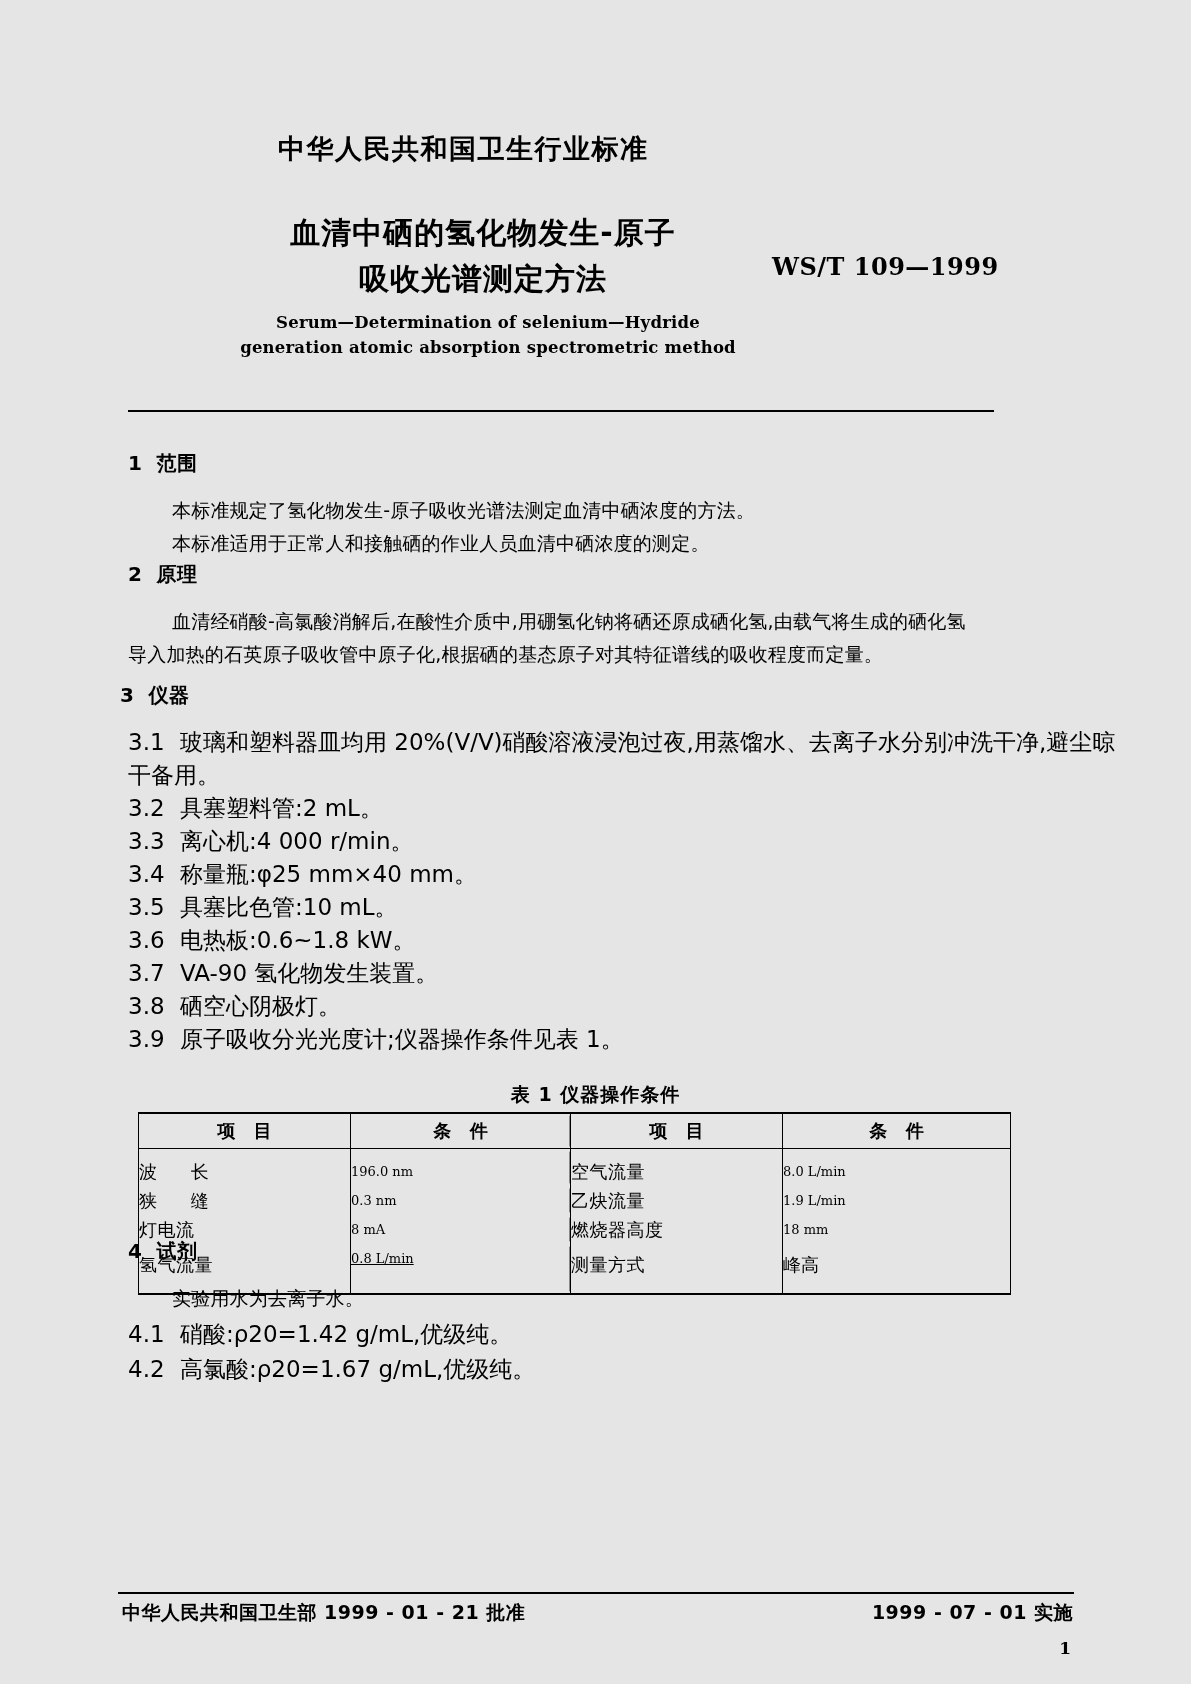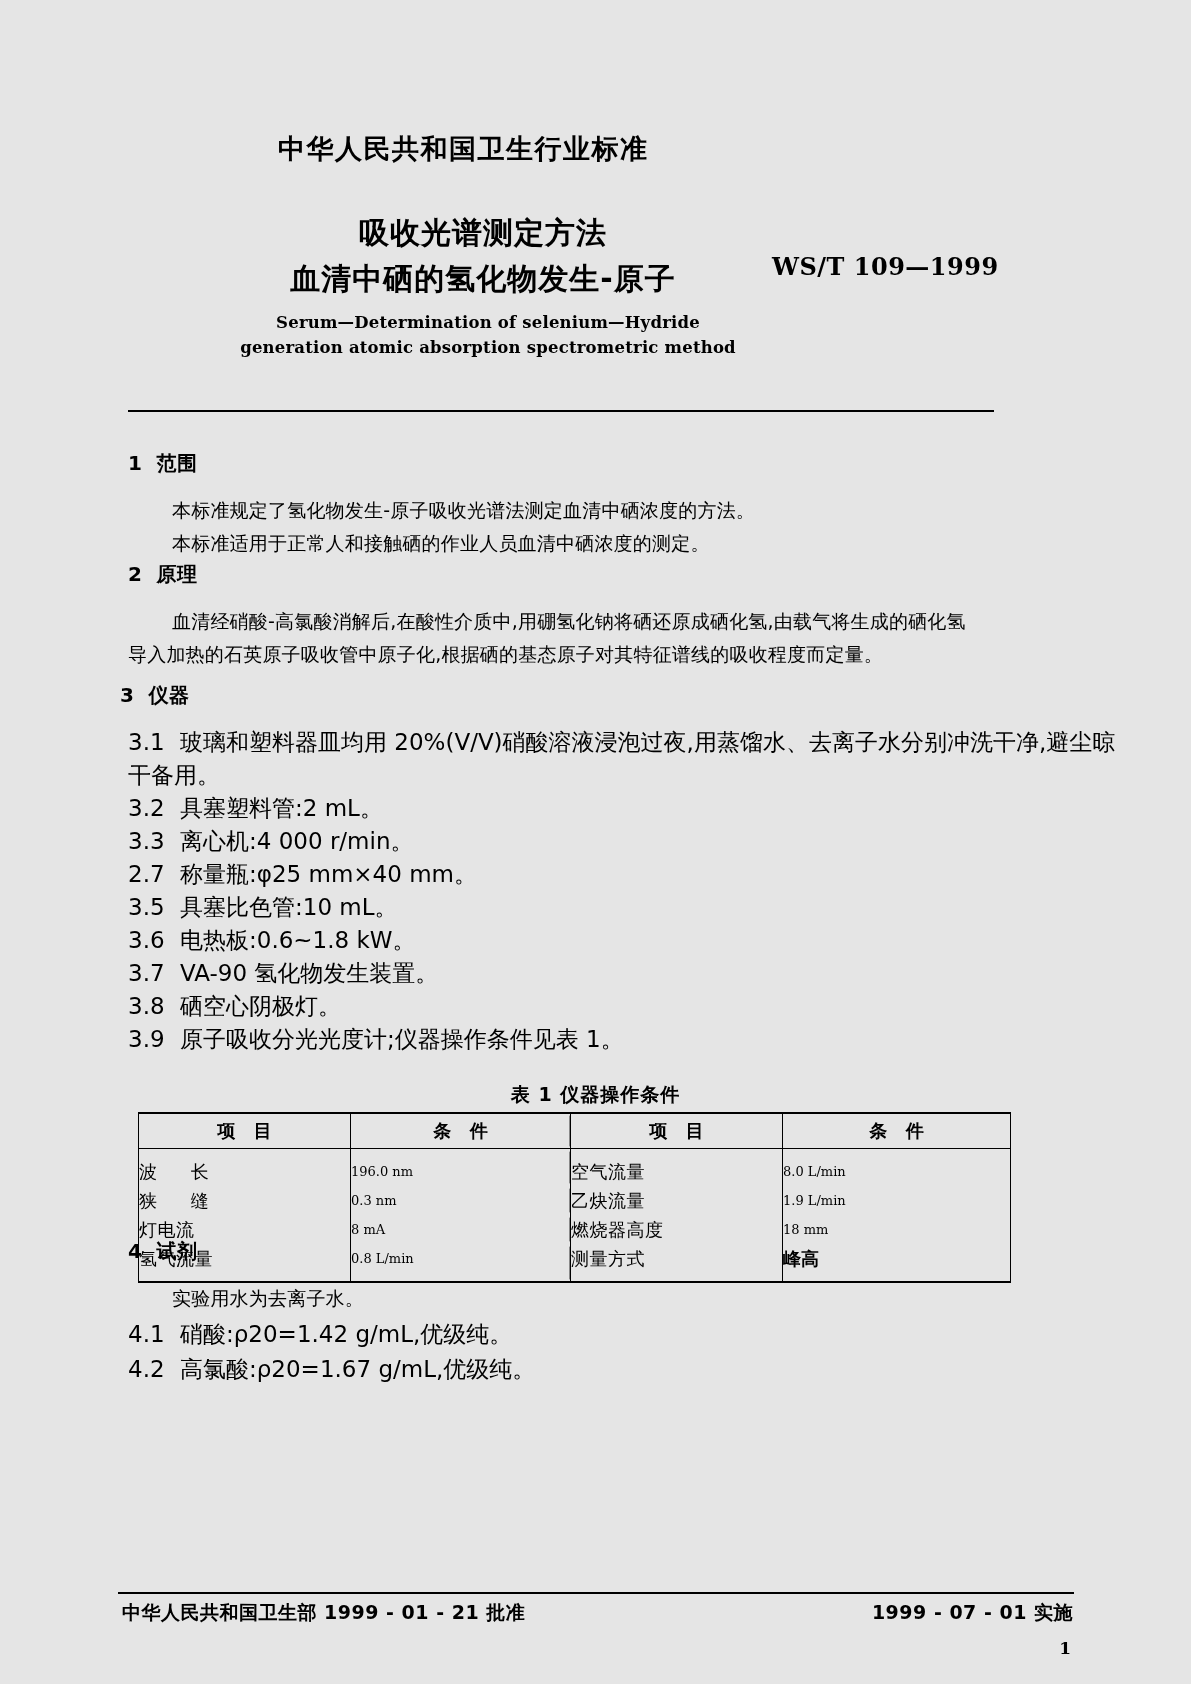--- a/index.html
+++ b/index.html
@@ -150,21 +150,21 @@
     text-align: left;
     letter-spacing: 0.5px;
   }
   .cell-item.sp { letter-spacing: 14px; }
   .cell-cond {
     padding-left: 10px;
     text-align: left;
     font-family: "DejaVu Serif", "Liberation Serif", serif;
     font-size: 13px;
   }
-  .cell-cond.cjk { font-family: "DejaVu Sans", "Liberation Sans", sans-serif; font-weight: 700; font-size: 18px; }
+  .cell-cond.cjk { font-family: "DejaVu Sans", "Liberation Sans", sans-serif; font-weight: 400; font-size: 18px; }
   table.ops .bT { border-top: 2.2px solid #000; }
   table.ops .bB { border-bottom: 2.2px solid #000; }
   table.ops .bHd { border-bottom: 1.3px solid #000; }
   table.ops .vL { border-left: 1.3px solid #000; }
   table.ops .vR { border-right: 1.3px solid #000; }
   table.ops .vDblL { border-left: 1.3px solid #000; box-shadow: -4px 0 0 -2.6px #000; }
 
   
   .foot-rule {
     position: absolute;
@@ -202,22 +202,22 @@
 </style>
 </head>
 <body>
 
 <div class="page">
 
   <div class="hdr">
     <div class="org-line">中华人民共和国卫生行业标准</div>
 
     <div class="title-cn">
+      <div>血清中硒的氢化物发生-原子</div>
       <div>吸收光谱测定方法</div>
-      <div>血清中硒的氢化物发生-原子</div>
     </div>
 
     <div class="std-no">WS/T 109—1999</div>
 
     <div class="title-en">
       <div>Serum—Determination of selenium—Hydride</div>
       <div>generation atomic absorption spectrometric method</div>
     </div>
 
     <div class="rule"></div>
@@ -248,21 +248,21 @@
       <span>干备用。</span>
     </div>
 
     <div class="num-item" style="left:128px; top:792px;">
       <span class="idx">3.2</span><span>具塞塑料管:2 mL。</span>
     </div>
     <div class="num-item" style="left:128px; top:825px;">
       <span class="idx">3.3</span><span>离心机:4 000 r/min。</span>
     </div>
     <div class="num-item" style="left:128px; top:858px;">
-      <span class="idx">2.7</span><span>称量瓶:φ25 mm×40 mm。</span>
+      <span class="idx">3.4</span><span>称量瓶:φ25 mm×40 mm。</span>
     </div>
     <div class="num-item" style="left:128px; top:891px;">
       <span class="idx">3.5</span><span>具塞比色管:10 mL。</span>
     </div>
     <div class="num-item" style="left:128px; top:924px;">
       <span class="idx">3.6</span><span>电热板:0.6~1.8 kW。</span>
     </div>
     <div class="num-item" style="left:128px; top:957px;">
       <span class="idx">3.7</span><span>VA-90 氢化物发生装置。</span>
     </div>
@@ -304,21 +304,21 @@
           <td class="cell-cond vL vR">1.9 L/min</td>
         </tr>
         <tr>
           <td class="cell-item vL">灯电流</td>
           <td class="cell-cond vL">8 mA</td>
           <td class="cell-item vDblL">燃烧器高度</td>
           <td class="cell-cond vL vR">18 mm</td>
         </tr>
         <tr>
           <td class="cell-item vL bB" style="padding-bottom:8px;">氢气流量</td>
-          <td class="cell-cond vL bB" style="padding-bottom:8px;">0.8 L/min</td>
+          <td class="cell-cond vL bB" style="padding-bottom:20px;text-decoration:underline;">0.8 L/min</td>
           <td class="cell-item vDblL bB" style="padding-bottom:8px;">测量方式</td>
           <td class="cell-cond cjk vL vR bB" style="padding-bottom:8px;">峰高</td>
         </tr>
       </tbody>
     </table>
 
     <div class="sec-head" style="left:128px; top:1238px;">
       <span class="num">4</span><span>试剂</span>
     </div>
     <div class="para" style="left:172px; top:1282px;">实验用水为去离子水。</div>

